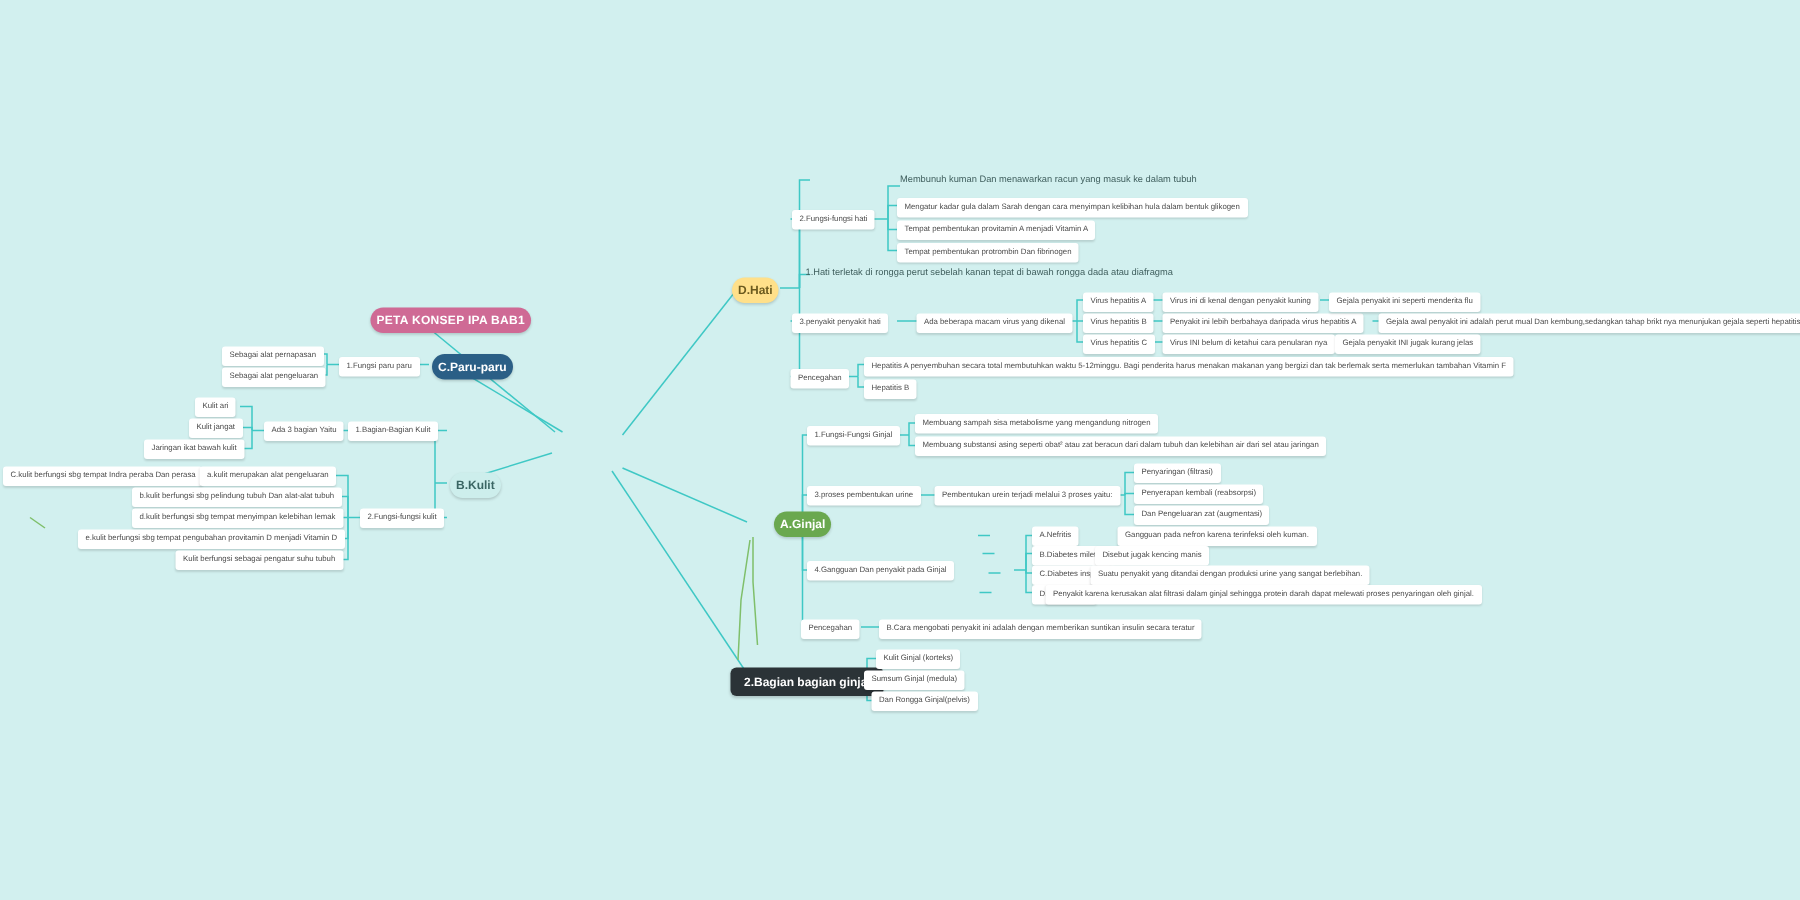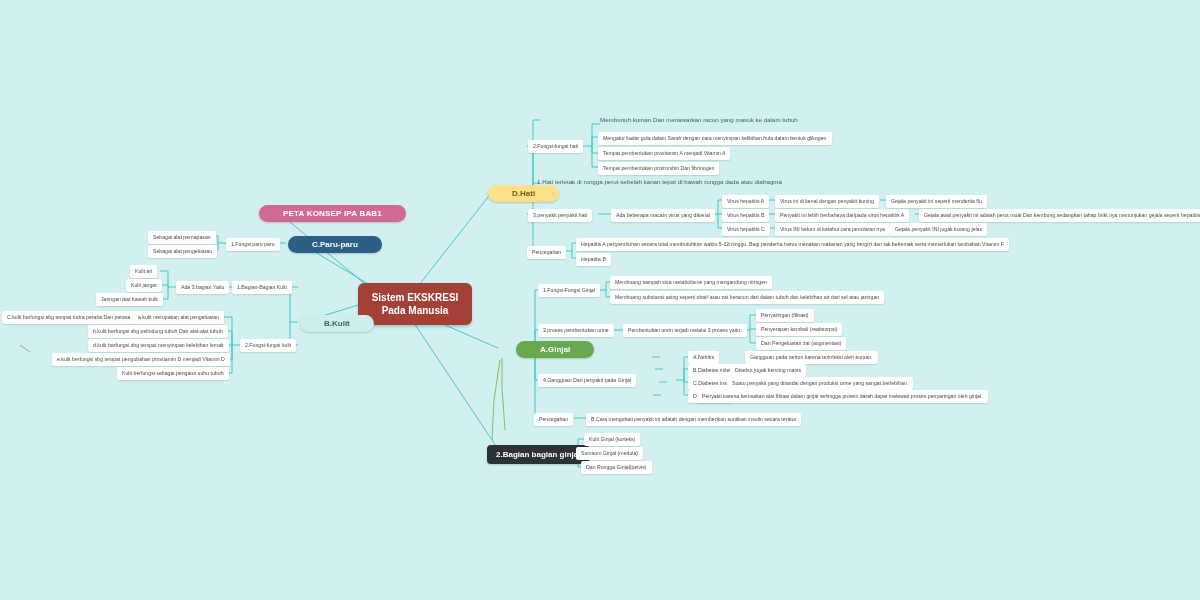--- a/index.html
+++ b/index.html
@@ -25,21 +25,21 @@
     padding:8px 10px;
     line-height:13px;
     white-space:normal;
     box-shadow:0 2px 3px rgba(0,0,0,.18);
   }
 
   
   .pill{
     border-radius:9px;
     font-size:8px;font-weight:bold;
-    padding:4px 24px;
+    padding:4px 4px;
     box-shadow:0 1px 2px rgba(0,0,0,.18);
     text-align:center;
   }
   .pill.hati{background:#ffe08a;color:#6b5a1e;}
   .pill.ginjal{background:#6aa84f;color:#ffffff;}
   .pill.kulit{background:#cdeeec;color:#3b6664;}
   .pill.paru{background:#2b5f86;color:#ffffff;}
   .pill.peta{background:#cf6a95;color:#ffffff;font-size:8px;letter-spacing:.2px;}
   .pill.bagian{background:#2b3337;color:#ffffff;border-radius:4px;font-size:8px;padding:5px 9px;}
 
@@ -174,23 +174,22 @@
       <path d="M578,452 L578,467 L586,467"></path>
     </g>
 
     <g fill="none" stroke="#7fbf6a" stroke-width="1">
       <path d="M502,358 L502,388 L505,430"></path>
       <path d="M500,360 L494,400 L492,440"></path>
       <path d="M20,345 L30,352"></path>
     </g>
   </svg>
 
-  <div class="node central" style="left:358px;top:283px;width:114px;">Sistem EKSKRESI Pada Manusia</div>
-
-  <div class="node pill peta" style="left:259px;top:205px;">PETA KONSEP IPA BAB1</div>
+
+  <div class="node pill peta" style="left:247px;top:205px;">PETA KONSEP IPA BAB1</div>
 
   <div class="node pill paru" style="left:288px;top:236px;">C.Paru-paru</div>
   <div class="node pill kulit" style="left:300px;top:315px;">B.Kulit</div>
   <div class="node pill hati" style="left:488px;top:185px;">D.Hati</div>
   <div class="node pill ginjal" style="left:516px;top:341px;">A.Ginjal</div>
   <div class="node pill bagian" style="left:487px;top:445px;">2.Bagian bagian ginjal</div>
 
   <div class="node box" style="left:226px;top:238px;">1.Fungsi paru paru</div>
   <div class="node box" style="left:148px;top:231px;">Sebagai alat pernapasan</div>
   <div class="node box" style="left:148px;top:245px;">Sebagai alat pengeluaran</div>

